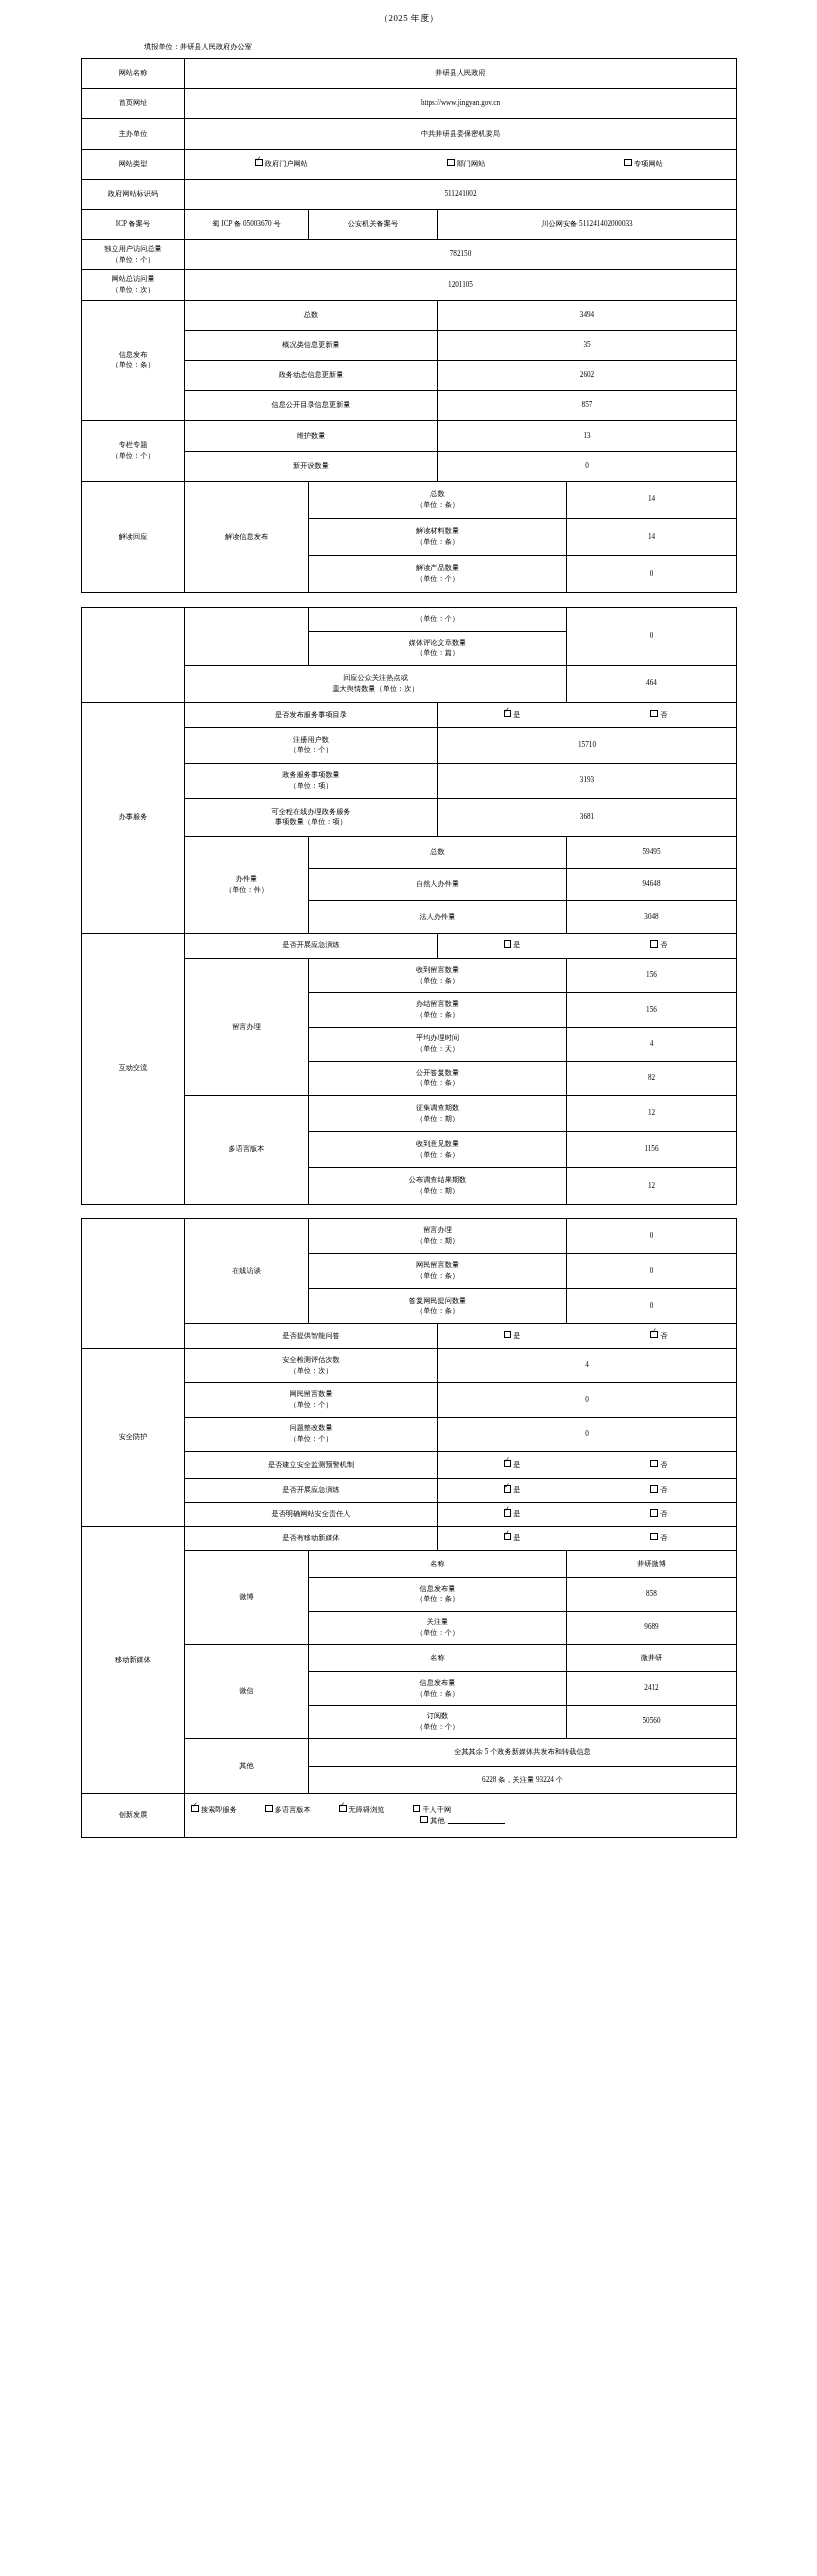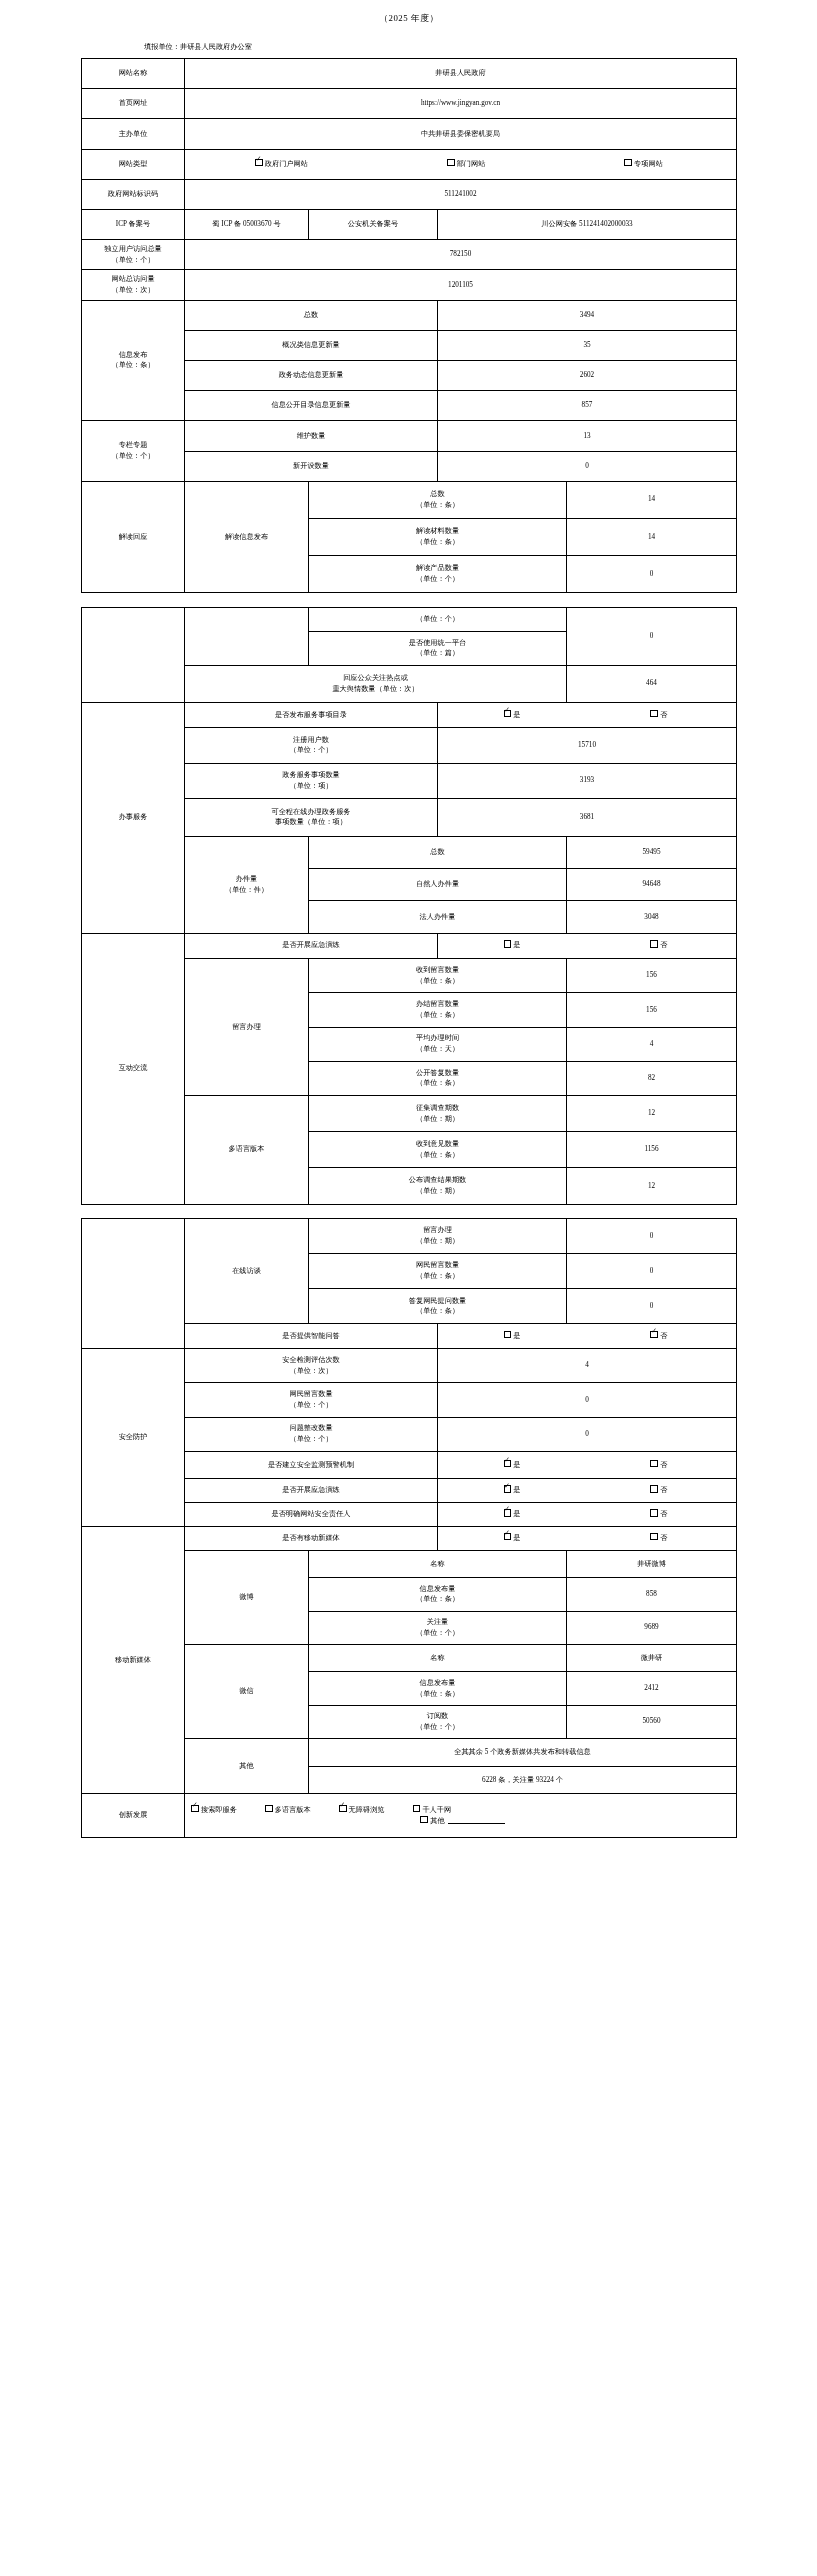--- a/index.html
+++ b/index.html
@@ -235,21 +235,21 @@
     </colgroup>
 
     <tbody>
         <tr>
       <td rowspan="3"></td>
       <td rowspan="2"></td>
       <td colspan="2" style="height:17.5px">（单位：个）</td>
       <td rowspan="2">0</td>
     </tr>
     <tr>
-      <td colspan="2" style="white-space:pre-line;height:26px">是否使用统一平台
+      <td colspan="2" style="white-space:pre-line;height:26px">媒体评论文章数量
 （单位：篇）</td>
     </tr>
     <tr>
       <td colspan="3" style="white-space:pre-line;height:30px">回应公众关注热点或
 重大舆情数量（单位：次）</td>
       <td>464</td>
     </tr>
 
     <tr>
       <td class="label" rowspan="7">办事服务</td>

